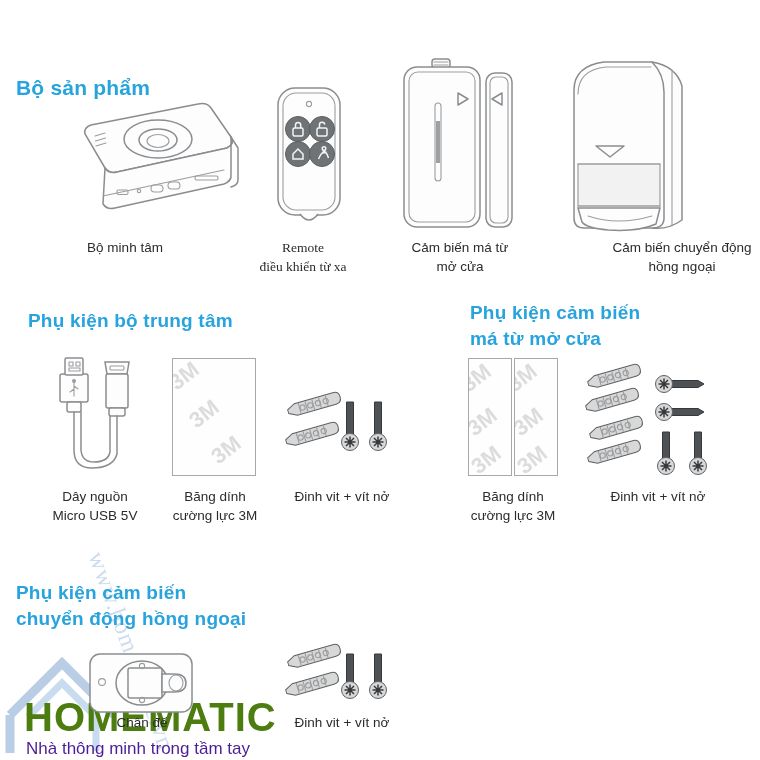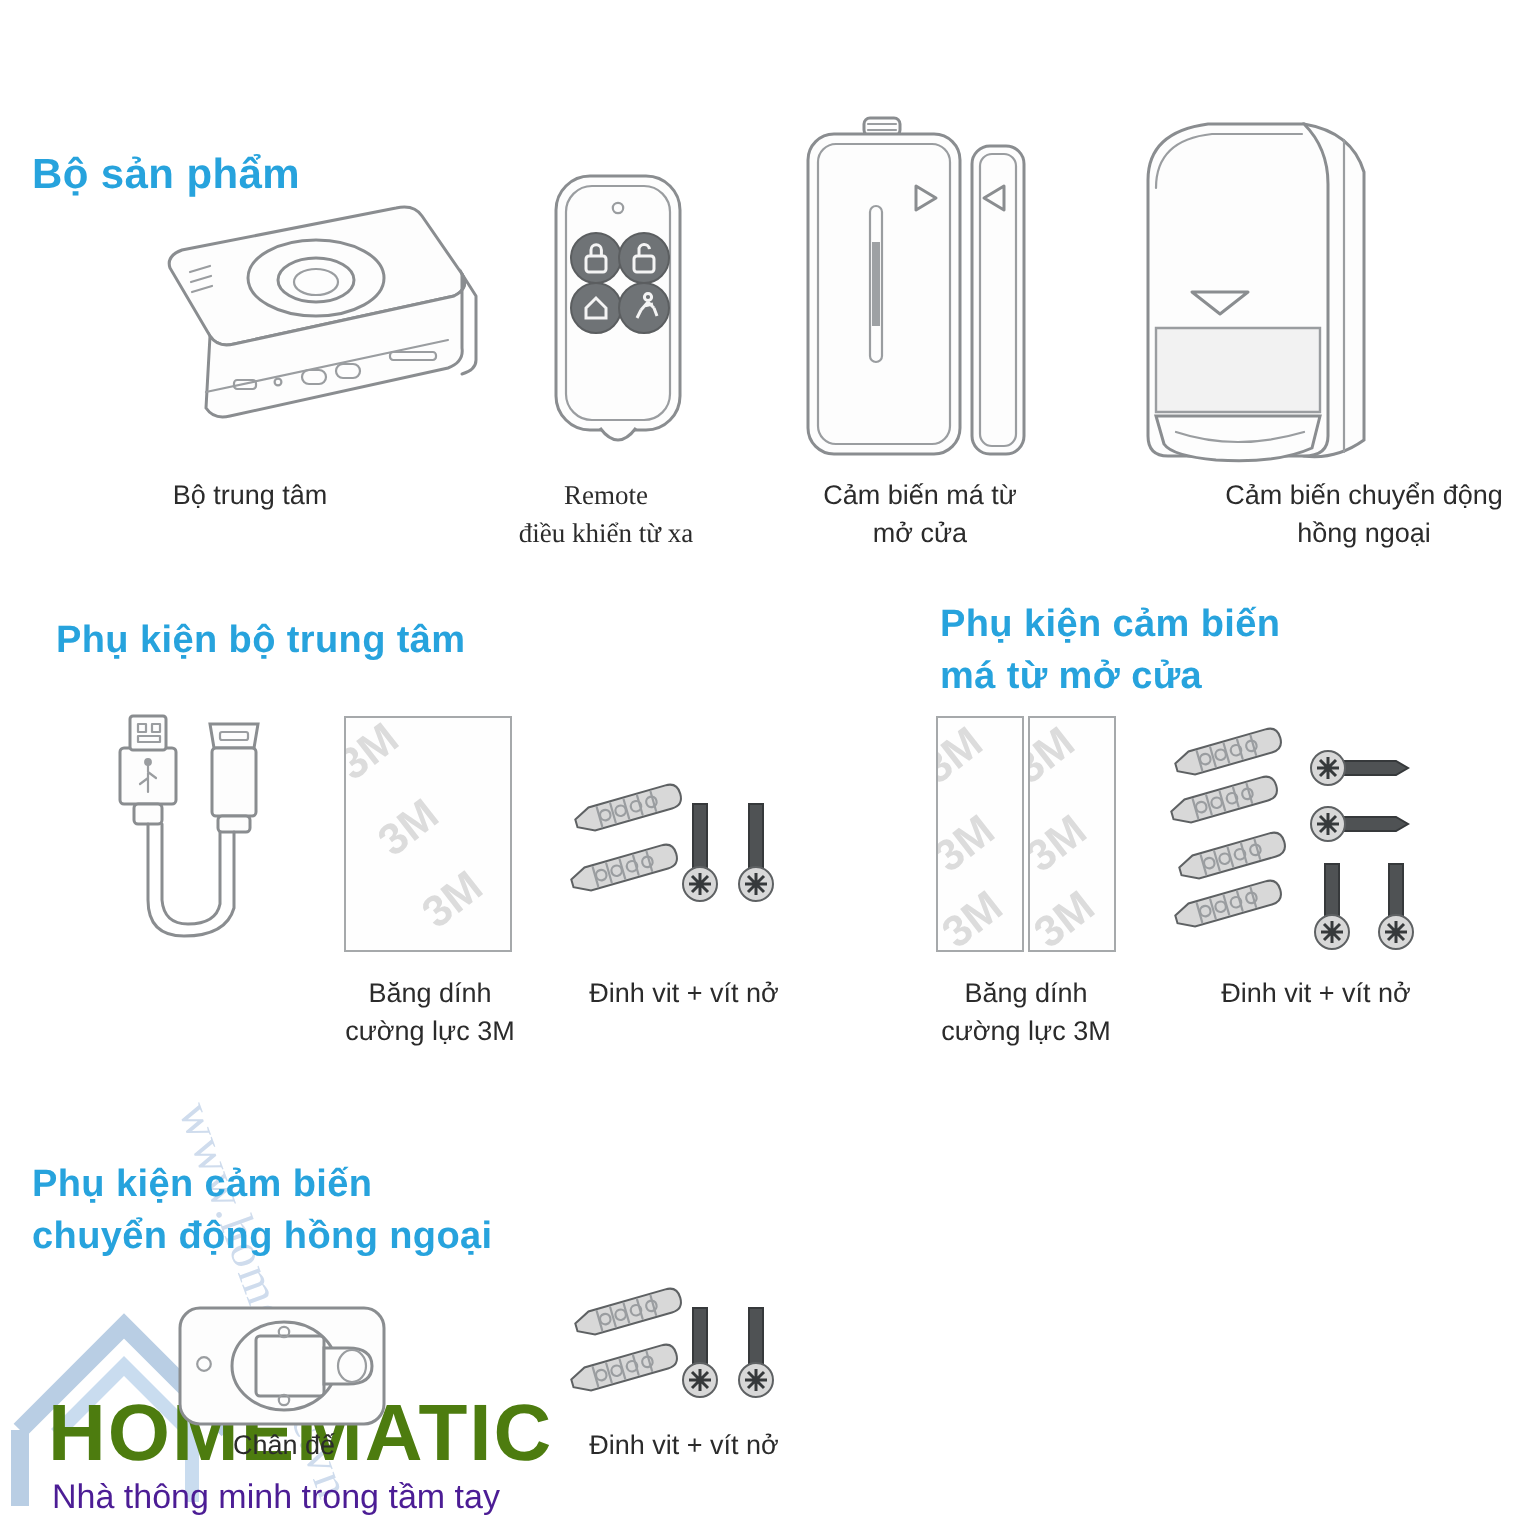--- a/index.html
+++ b/index.html
@@ -135,21 +135,21 @@
 
       <path class="ln-t" d="M40 44 L50 41 M40.5 49 L50.5 46 M41 54 L51 51"></path>
 
       <rect class="ln-t" x="62" y="98" width="11" height="4.5" rx="1.6"></rect>
       <circle class="ln-t" cx="84" cy="99" r="1.7"></circle>
       <rect class="ln-t" x="96" y="93" width="12" height="7" rx="3.5"></rect>
       <rect class="ln-t" x="113" y="90" width="12" height="7" rx="3.5"></rect>
       <rect class="ln-t" x="140" y="84" width="23" height="4" rx="1.6"></rect>
     </svg>
   </div>
-  <div class="caption" style="left:40px; top:238px; width:170px;">Bộ trung tâm</div>
+  <div class="caption" style="left:40px; top:238px; width:170px;">Bộ minh tâm</div>
 
   <div class="art" style="left:266px; top:84px;">
     <svg width="92" height="142" viewBox="0 0 92 142">
       <rect class="fill-lt" x="12" y="4" width="62" height="127" rx="17"></rect>
       <rect class="ln-t" x="17" y="9" width="52" height="117" rx="13"></rect>
       <path class="fill-lt" d="M34 130 Q43 142 52 130"></path>
       <circle class="ln-t" cx="43" cy="20" r="2.6"></circle>
 
       <circle class="btn-dk" cx="32" cy="45" r="12.5"></circle>
       <circle class="btn-dk" cx="56" cy="45" r="12.5"></circle>
@@ -240,20 +240,22 @@
 
       <path class="fill-lt" d="M63 10 L87 10 L85 22 L65 22 Z"></path>
       <rect class="ln-t" x="68" y="14" width="14" height="4" rx="1"></rect>
       <rect class="fill-lt" x="64" y="22" width="22" height="34" rx="2"></rect>
       <rect class="fill-lt" x="67" y="56" width="16" height="8" rx="2"></rect>
 
       <path class="ln" d="M32 60 L32 98 Q32 116 50 116 Q71 116 75 102 L75 64"></path>
       <path class="ln" d="M39 60 L39 98 Q40 110 52 110 Q66 110 68 100 L68 64"></path>
     </svg>
   </div>
+  <div class="caption" style="left:25px; top:487px; width:140px;">Dây nguồn
+Micro USB 5V</div>
 
   <div class="tape-wrap" style="left:172px; top:358px;">
     <div class="tape" style="width:84px; height:118px;">
       <span class="m3" style="left:-4px;  top:4px;">3M</span>
       <span class="m3" style="left:16px; top:42px;">3M</span>
       <span class="m3" style="left:38px; top:78px;">3M</span>
     </div>
   </div>
   <div class="caption" style="left:145px; top:487px; width:140px;">Băng dính
 cường lực 3M</div>

